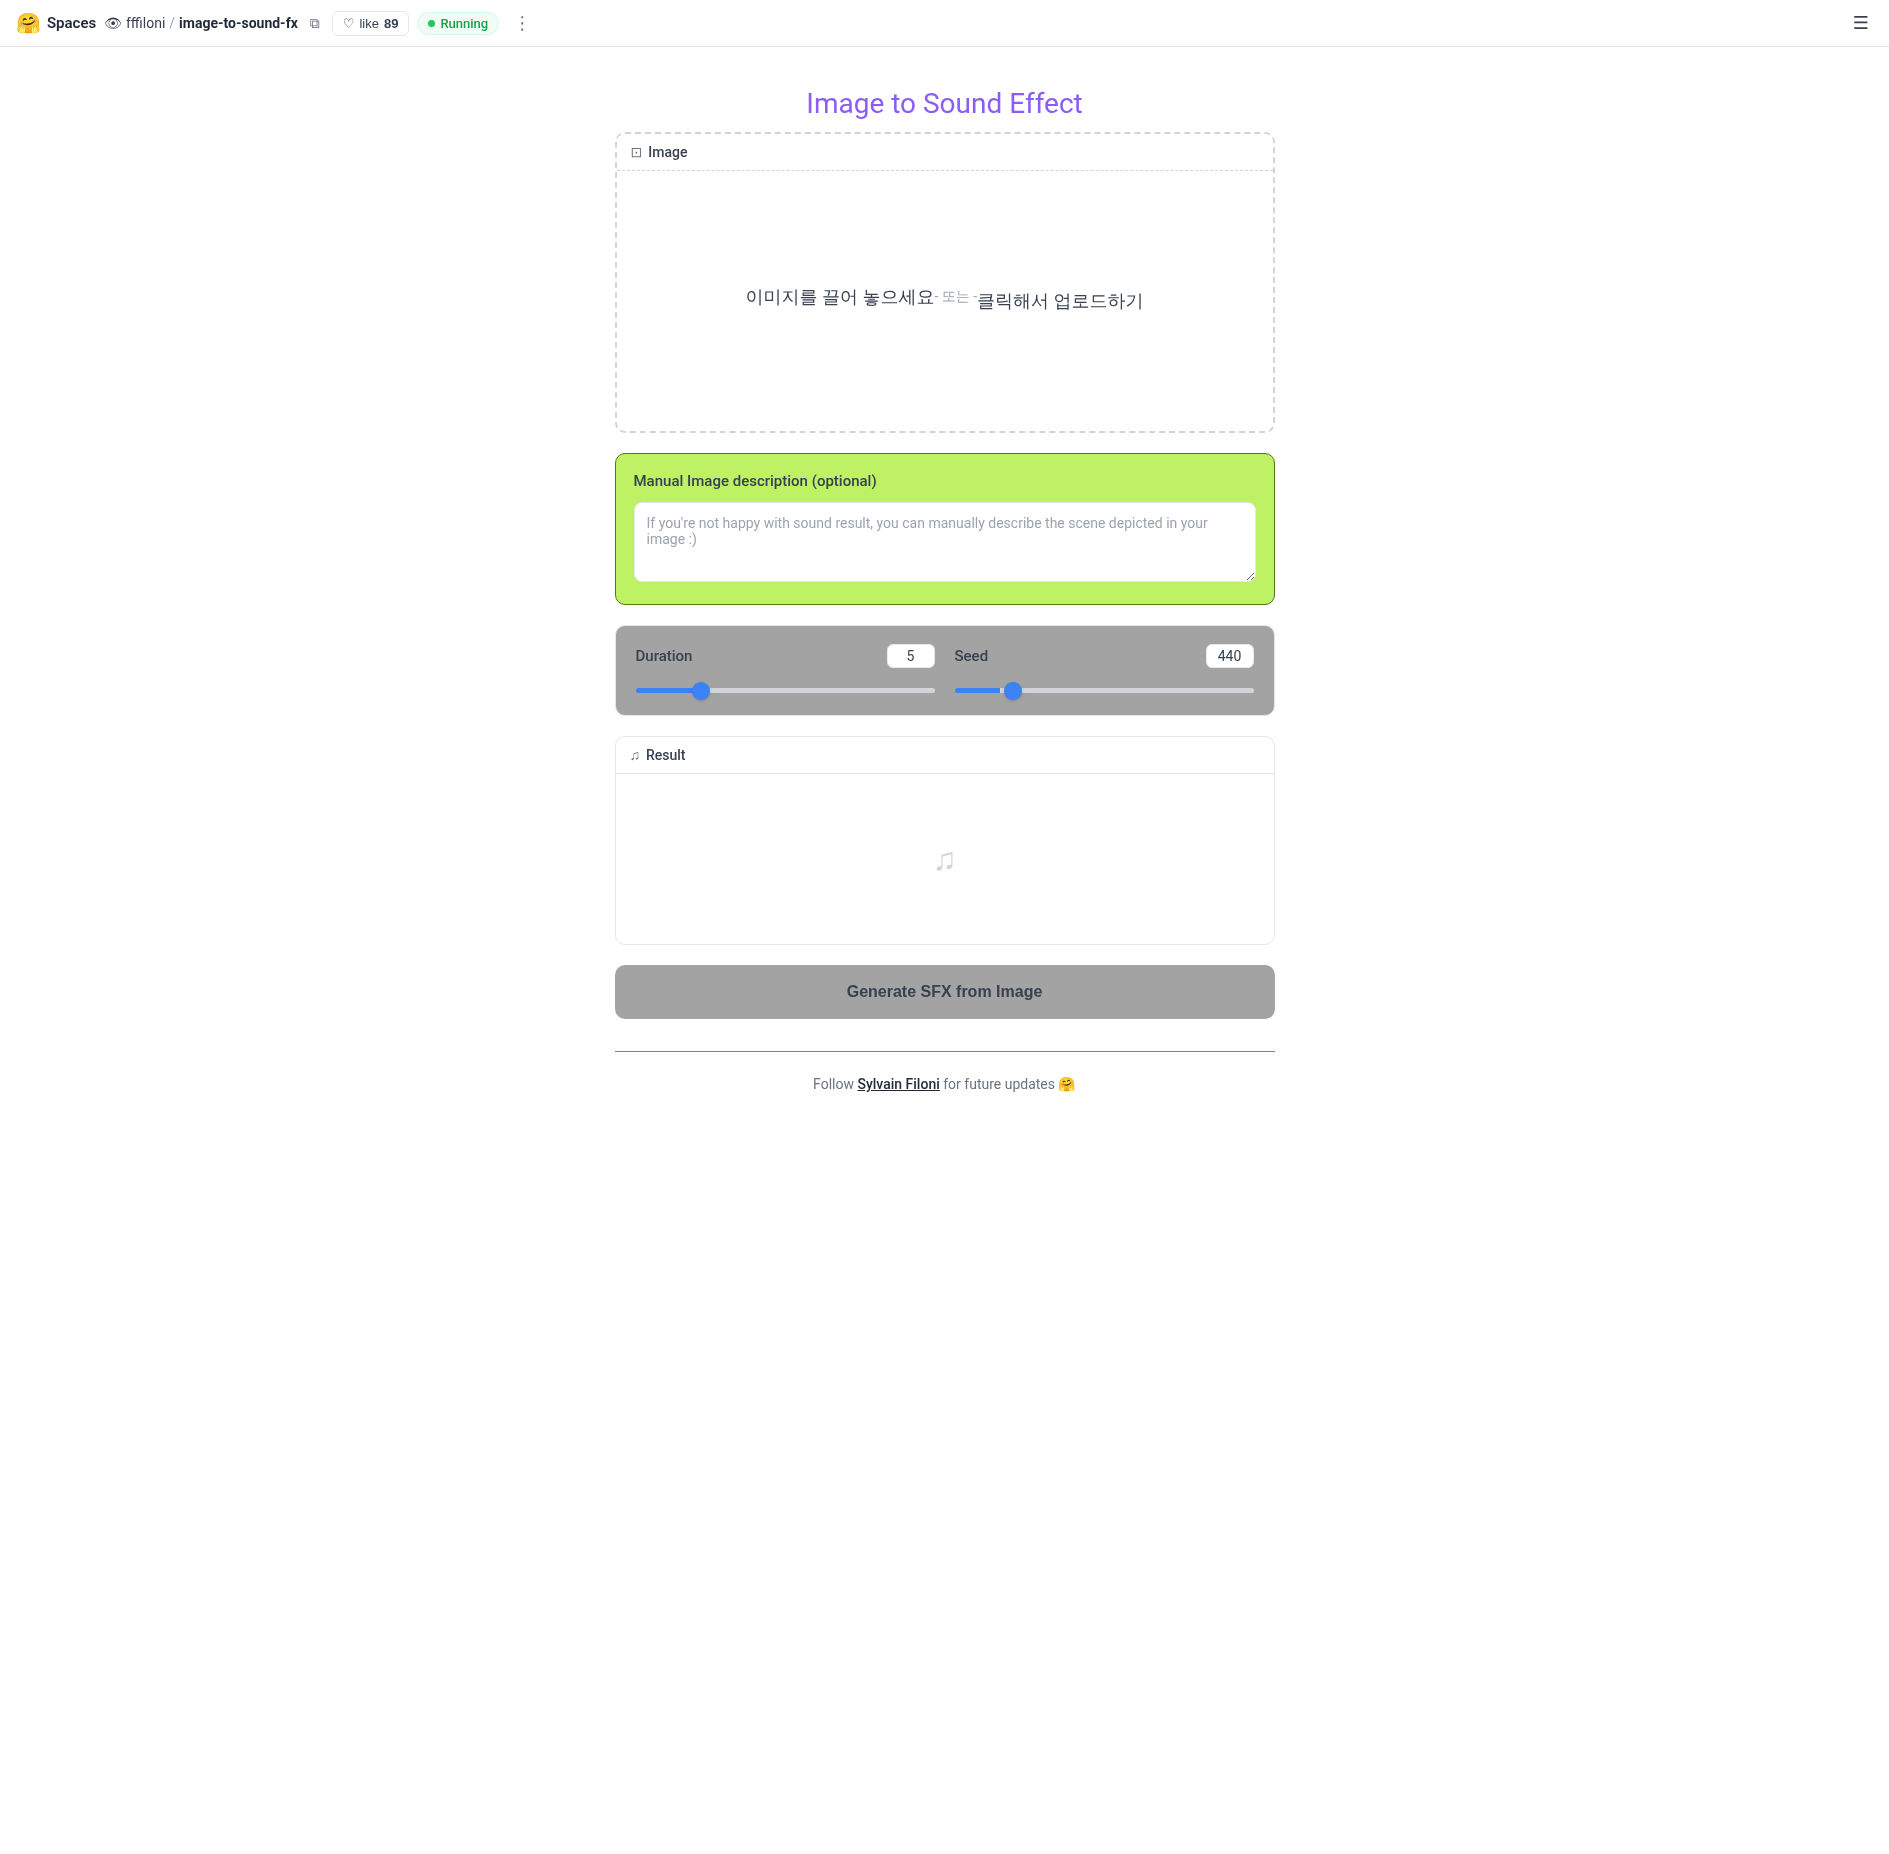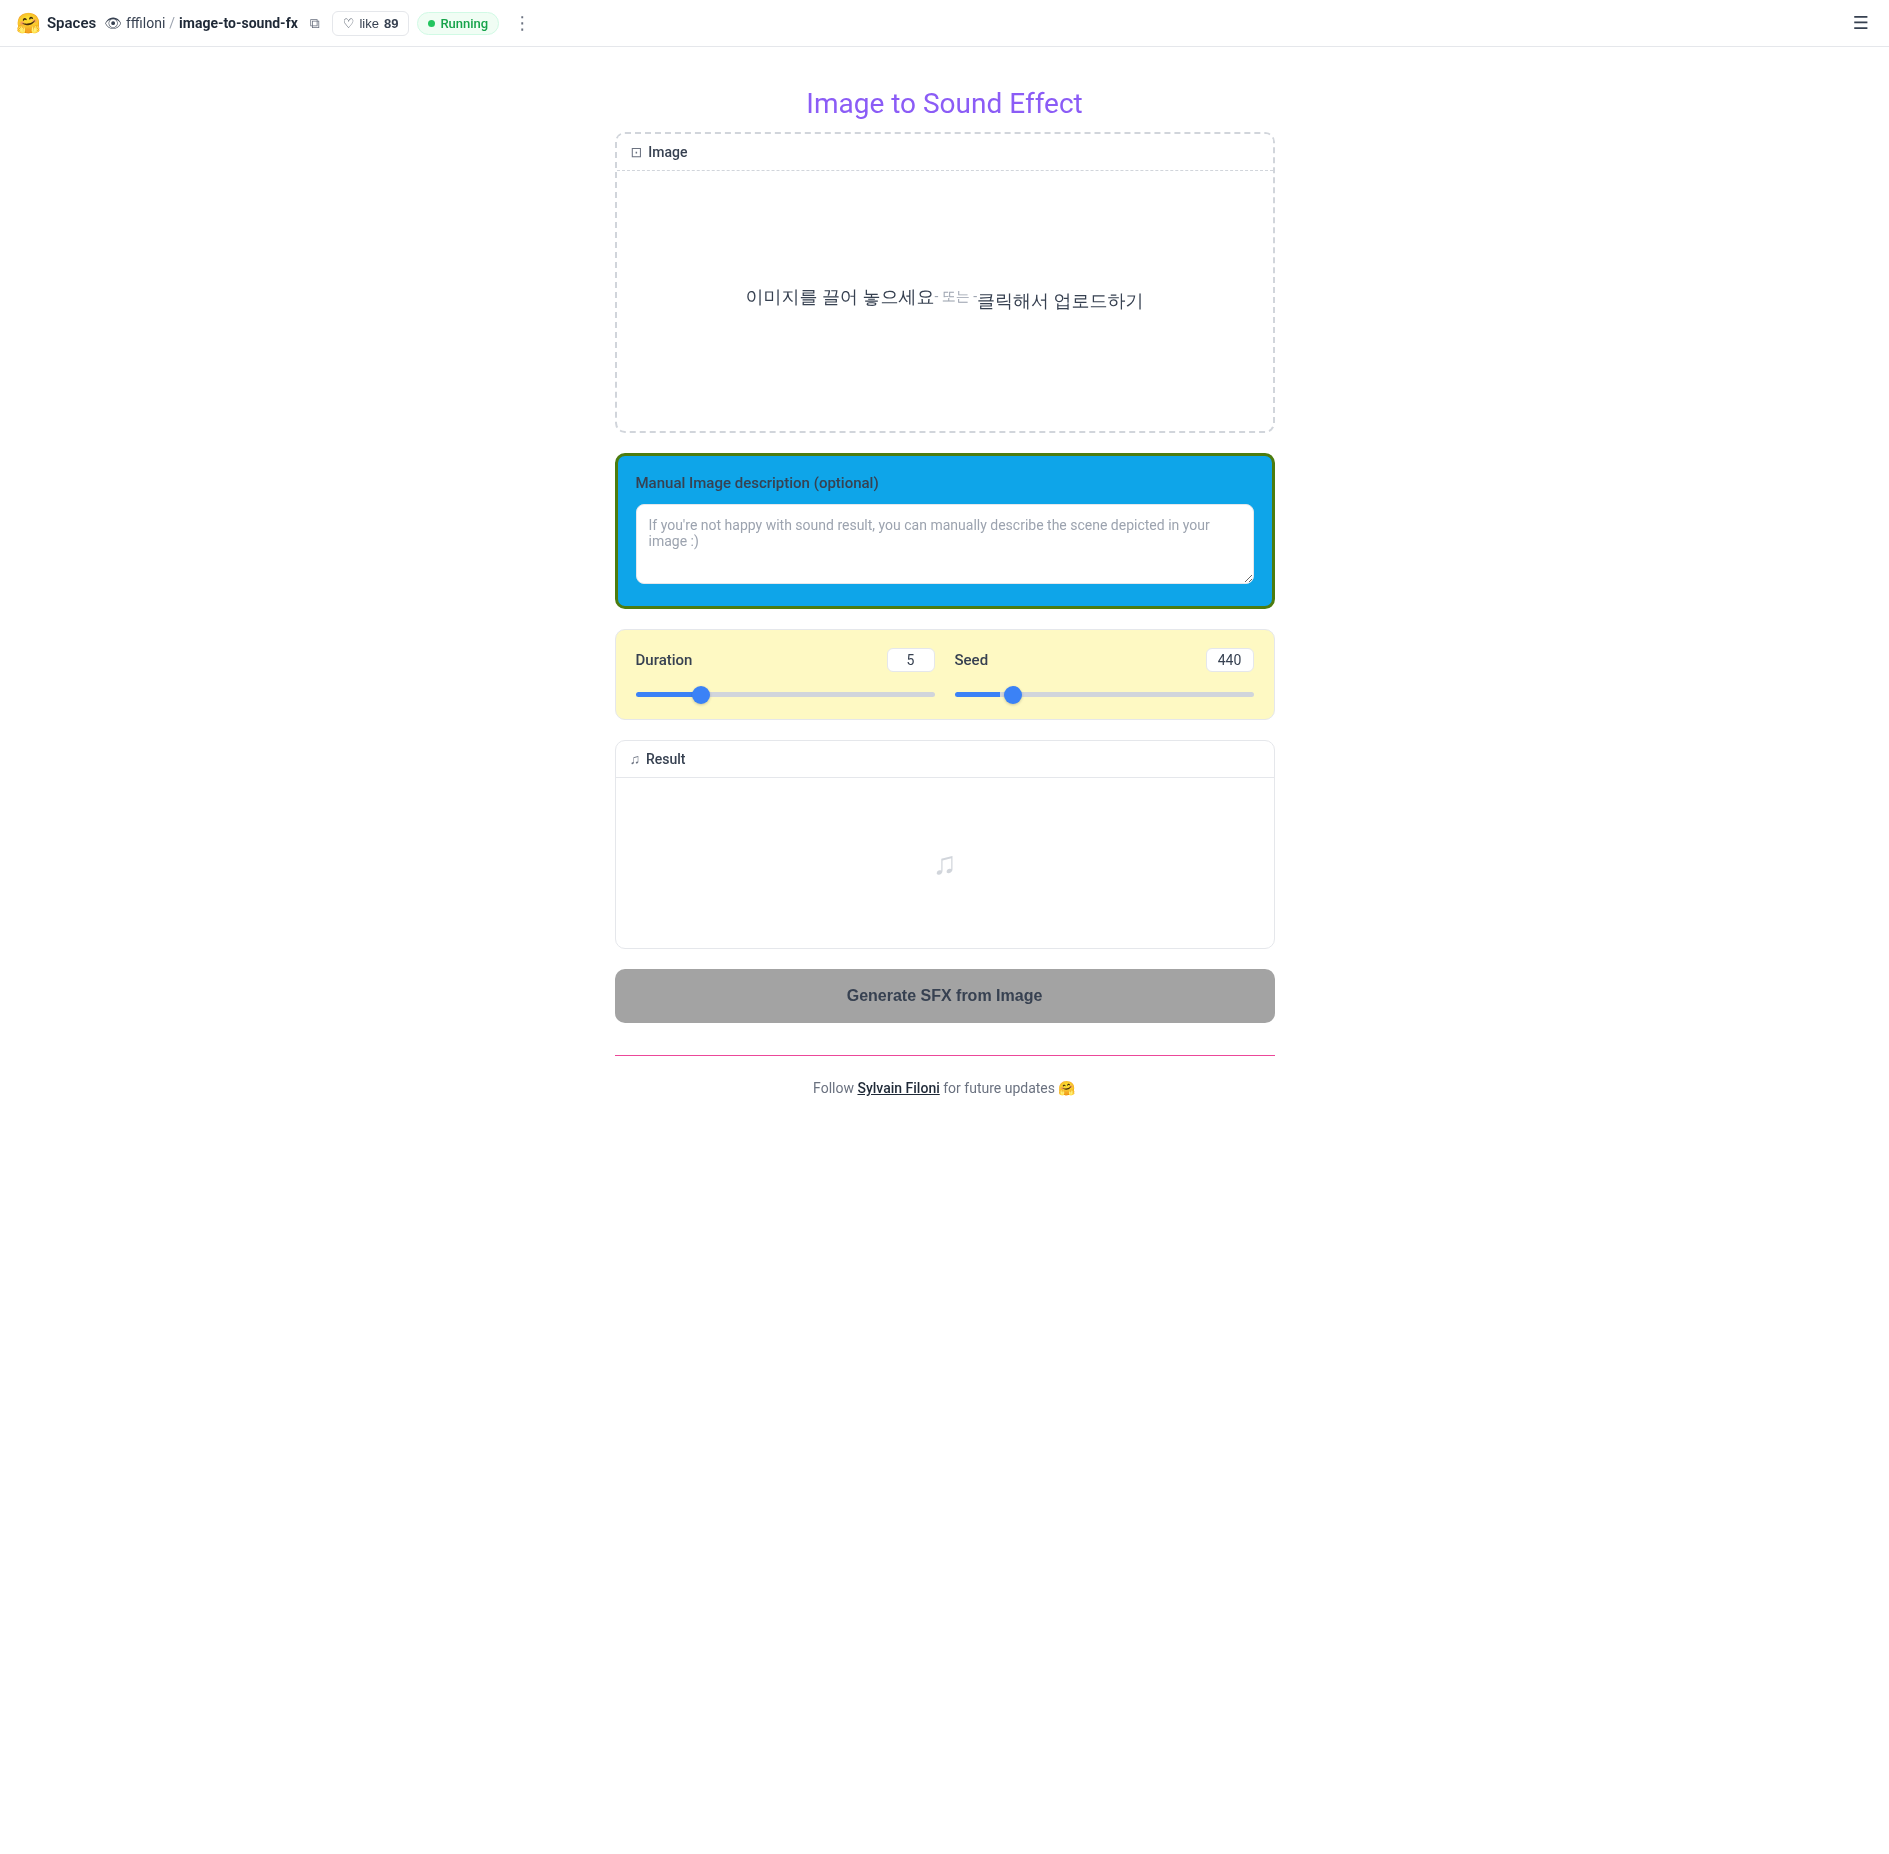--- a/index.html
+++ b/index.html
@@ -217,25 +217,25 @@
       margin-bottom: 8px;
     }
 
     .upload-text-click {
       font-size: 18px;
       color: #374151;
     }
 
     
     .description-container {
-      border: 3px solid #4d7c0f;
+      border: 1px solid #4d7c0f;
       border-radius: 10px;
       padding: 18px;
       margin-bottom: 20px;
-      background: #0ea5e9;
+      background: #bef264;
     }
 
     .description-label {
       font-size: 15px;
       font-weight: 500;
       color: #374151;
       margin-bottom: 12px;
     }
 
     .description-textarea {
@@ -254,21 +254,21 @@
     .description-textarea::placeholder {
       color: #9ca3af;
     }
 
     
     .sliders-container {
       border: 1px solid #e5e7eb;
       border-radius: 10px;
       padding: 18px 20px;
       margin-bottom: 20px;
-      background: #fef9c3;
+      background: #a3a3a3;
       display: flex;
       gap: 20px;
     }
 
     .slider-group {
       flex: 1;
     }
 
     .slider-header {
       display: flex;

